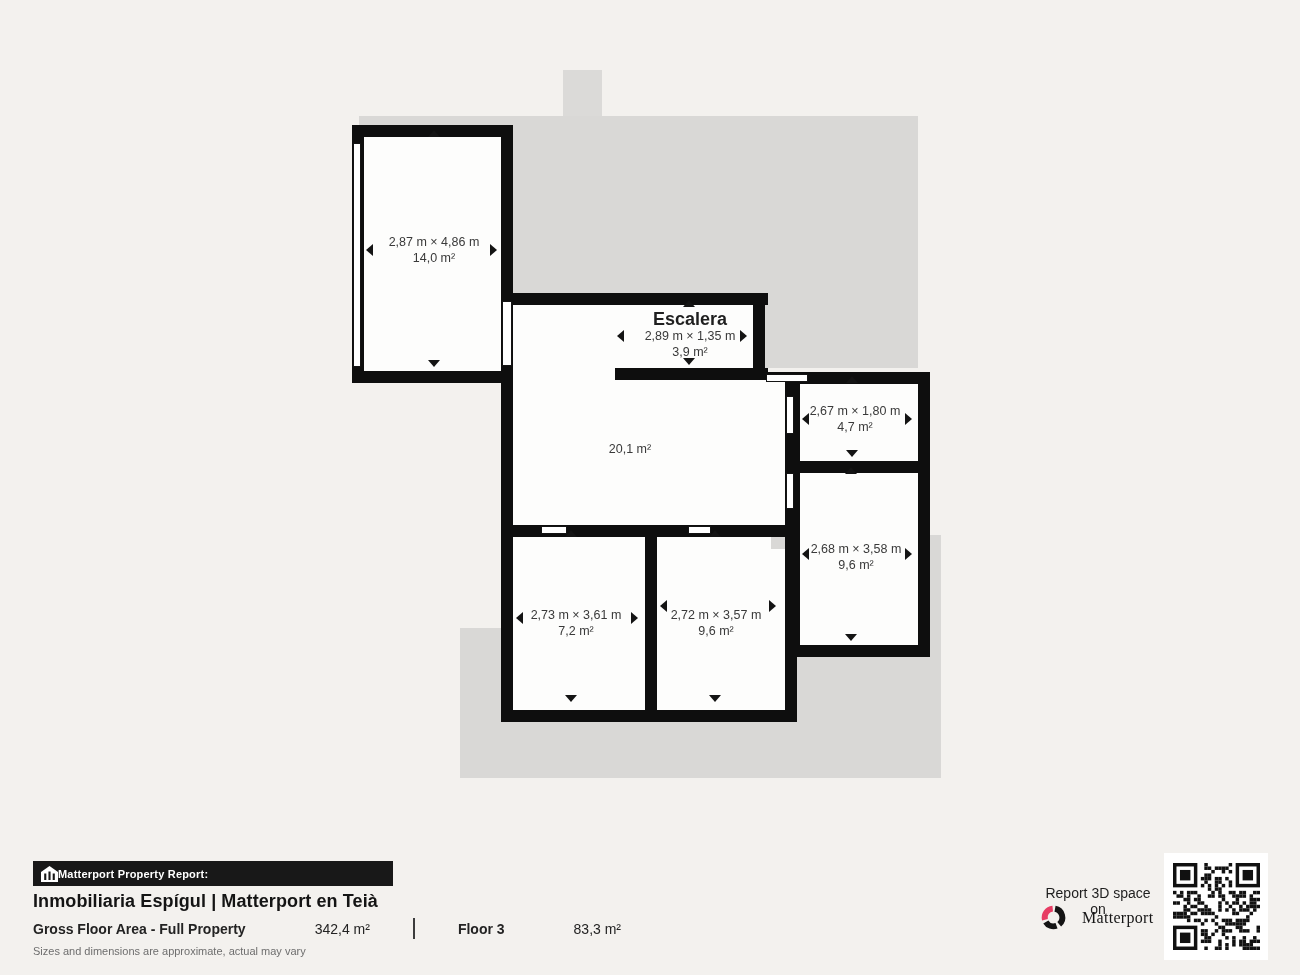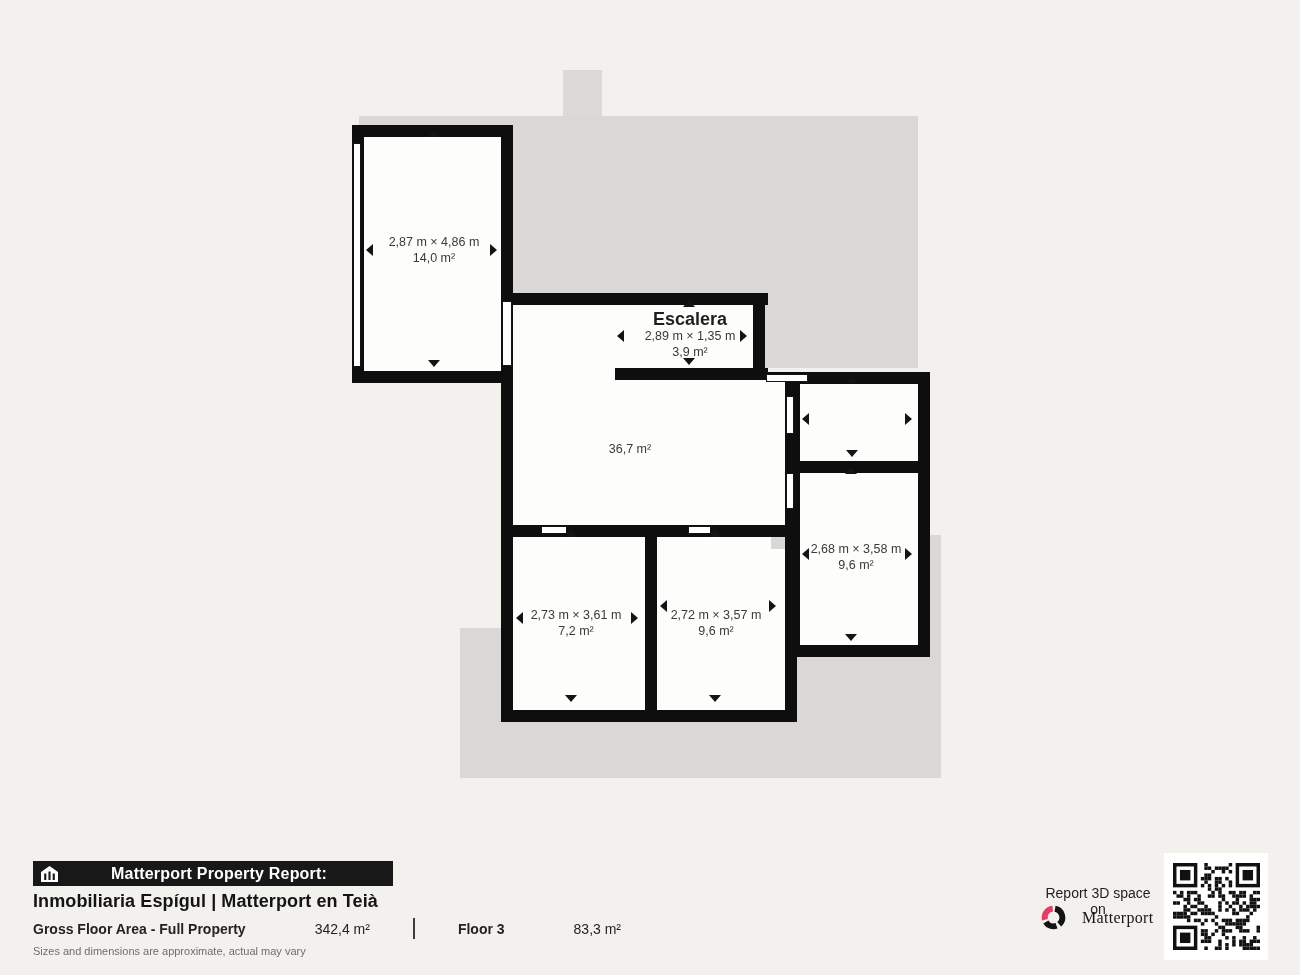--- a/index.html
+++ b/index.html
@@ -18,21 +18,21 @@
   .rlabel{position:absolute;display:flex;flex-direction:column;align-items:center;
           font-size:12.5px;line-height:16px;color:#3a3a3a;text-align:center;white-space:nowrap;}
   .rlabel .rname{font-weight:bold;font-size:18px;color:#1f1f1f;line-height:18px;}
   .watermark{position:absolute;left:516px;top:454px;width:270px;text-align:center;
              font-size:57px;font-weight:400;letter-spacing:9px;color:#eae8e5;
              white-space:nowrap;user-select:none;}
   .watermark sup{font-size:15px;letter-spacing:0;vertical-align:28px;}
   
   .mp-bar{position:absolute;left:33px;top:861px;width:360px;height:25px;background:#181818;
           display:flex;align-items:center;padding-left:8px;box-sizing:border-box;}
-  .mp-bar .txt{color:#fff;font-weight:bold;font-size:16px;margin-left:24px;letter-spacing:.2px;padding-left:29px;}
+  .mp-bar .txt{color:#fff;font-weight:bold;font-size:11px;margin-left:0;letter-spacing:.2px;}
   .f-title{position:absolute;left:33px;top:891px;font-size:18px;font-weight:bold;color:#141414;letter-spacing:.1px;}
   .f-stats{position:absolute;left:33px;top:918px;font-size:14px;color:#232323;display:flex;align-items:center;gap:32px;}
   .f-stats b{font-weight:bold;}
   .f-stats .sep{display:inline-block;width:2px;height:21px;background:#3c3c3c;margin:0 11px;}
   .f-disc{position:absolute;left:33px;top:945px;font-size:11px;color:#6e6e6e;}
   .visit{position:absolute;left:1040px;top:885px;width:116px;text-align:center;font-size:14px;color:#1e1e1e;}
   .brandrow{position:absolute;left:1040px;top:904px;display:flex;align-items:center;}
   .brandrow .bname{font-family:"Liberation Serif",serif;font-size:16px;color:#161616;margin-left:15px;letter-spacing:.3px;}
   .qrbox{position:absolute;left:1164px;top:853px;width:104px;height:107px;background:#ffffff;
          display:flex;align-items:center;justify-content:center;}
@@ -113,21 +113,25 @@
   <div class="rlabel" style="left:354px;top:234px;width:160px;">
     <span>2,87 m × 4,86 m</span>
     <span>14,0 m²</span>
   </div>
   <div class="rlabel" style="left:610px;top:310px;width:160px;">
     <span class="rname">Escalera</span>
     <span>2,89 m × 1,35 m</span>
     <span>3,9 m²</span>
   </div>
   <div class="rlabel" style="left:570px;top:441px;width:120px;">
-    <span>36,7 m²</span>
+    <span>20,1 m²</span>
+  </div>
+  <div class="rlabel" style="left:775px;top:403px;width:160px;">
+    <span>2,67 m × 1,80 m</span>
+    <span>4,7 m²</span>
   </div>
   <div class="rlabel" style="left:776px;top:541px;width:160px;">
     <span>2,68 m × 3,58 m</span>
     <span>9,6 m²</span>
   </div>
   <div class="rlabel" style="left:496px;top:607px;width:160px;">
     <span>2,73 m × 3,61 m</span>
     <span>7,2 m²</span>
   </div>
   <div class="rlabel" style="left:636px;top:607px;width:160px;">

